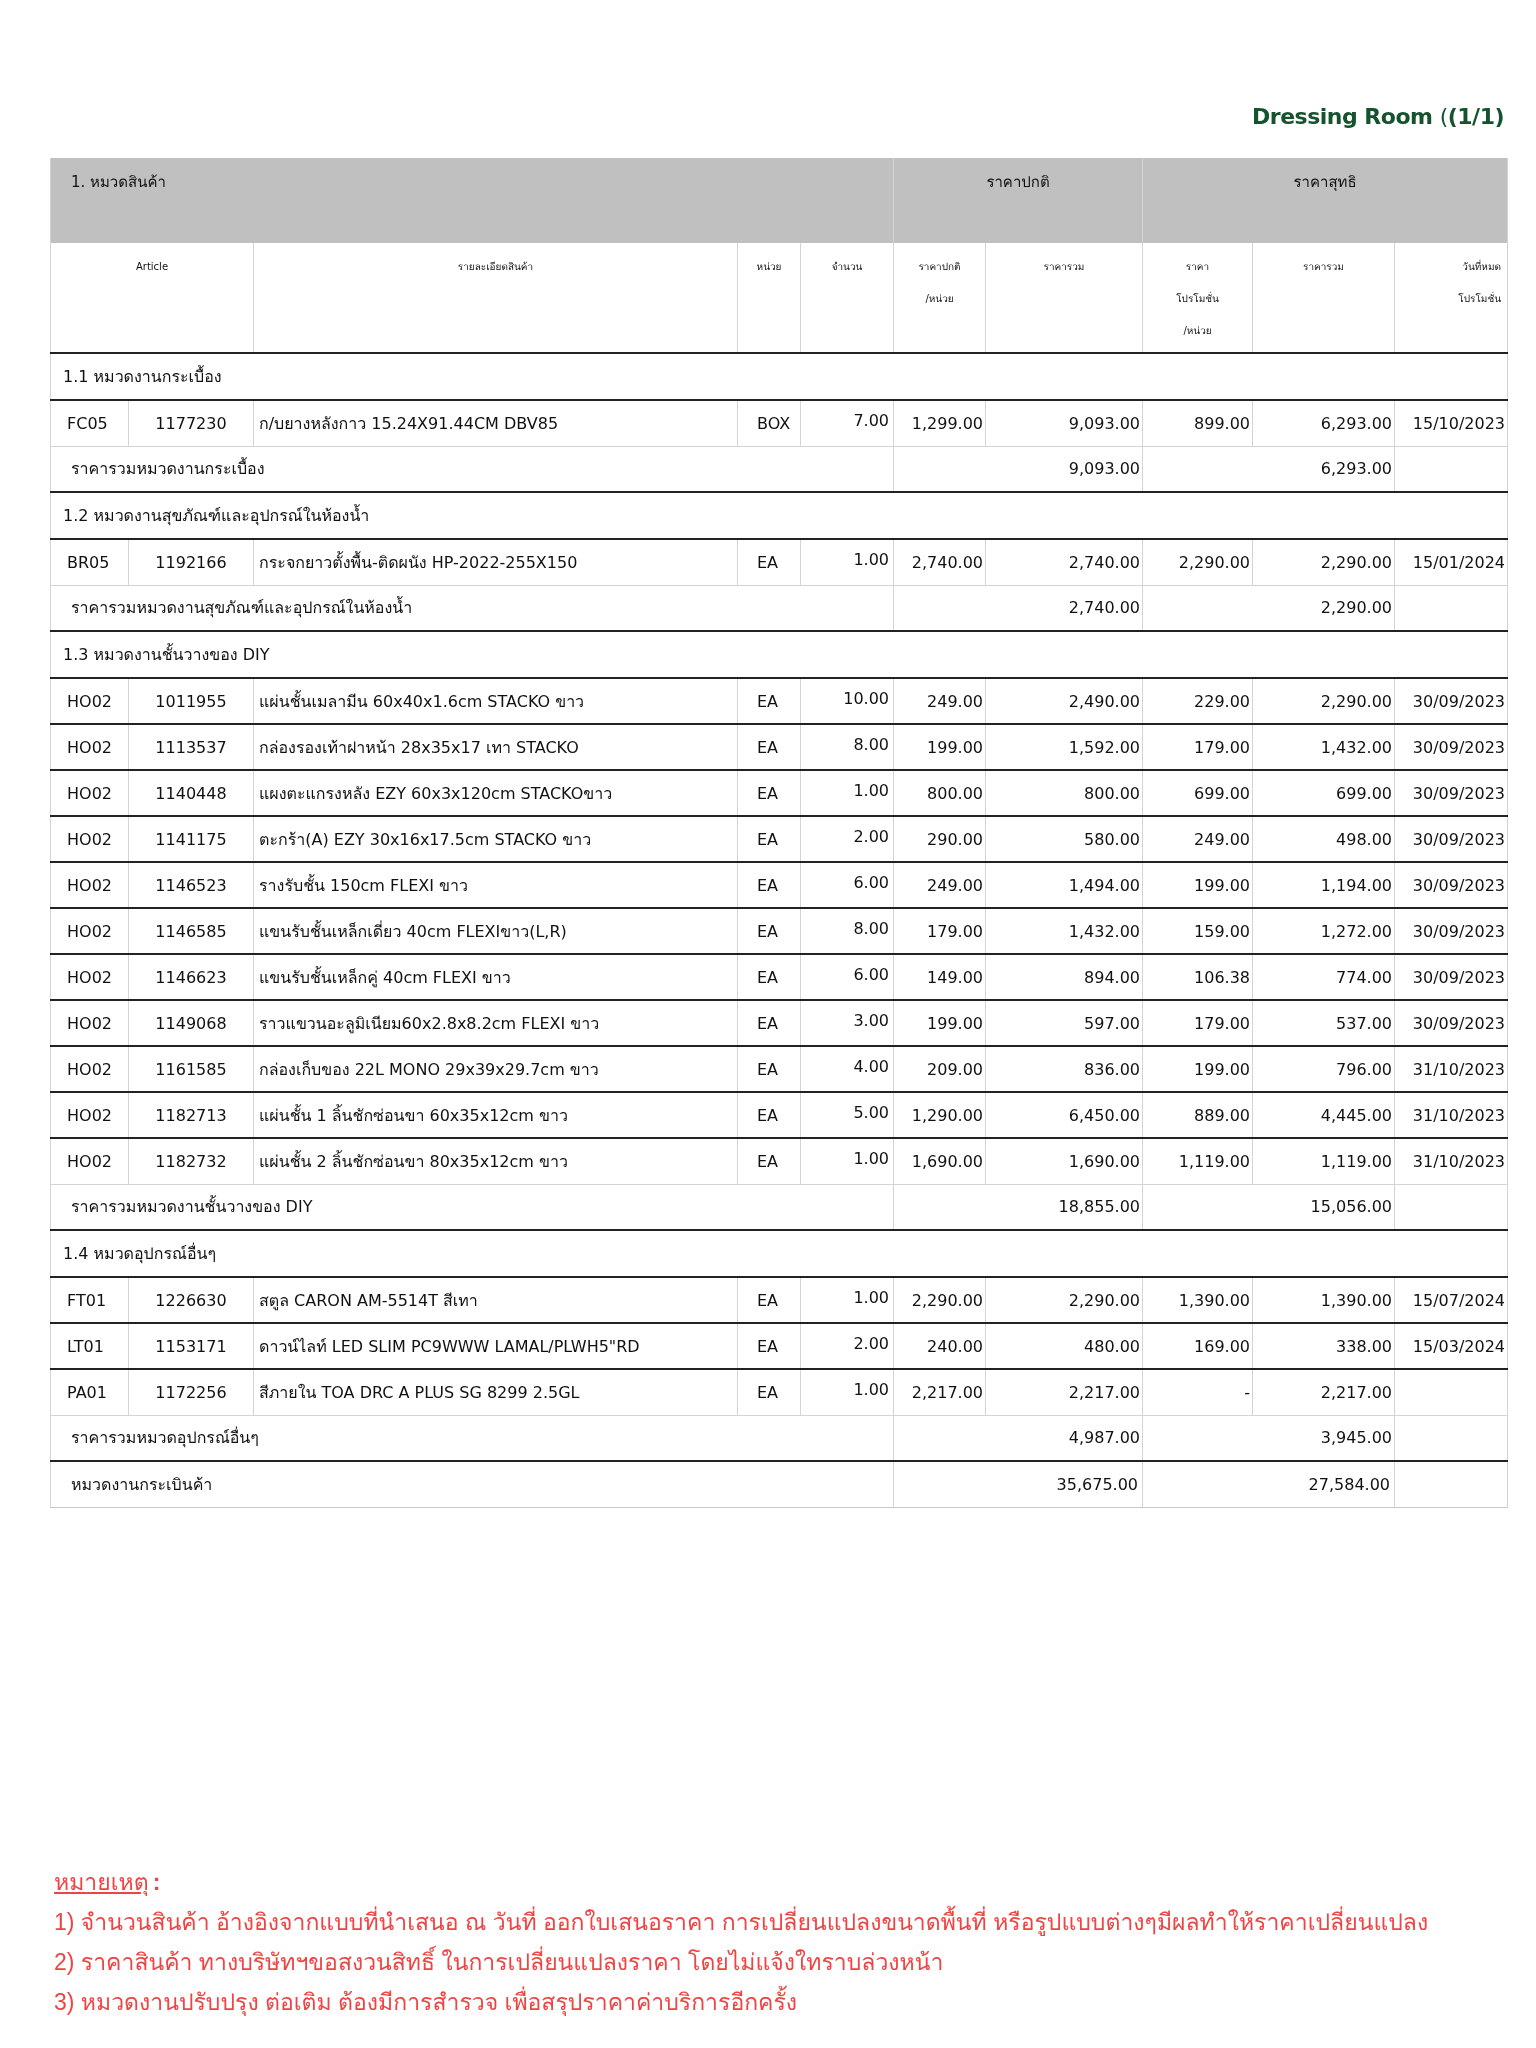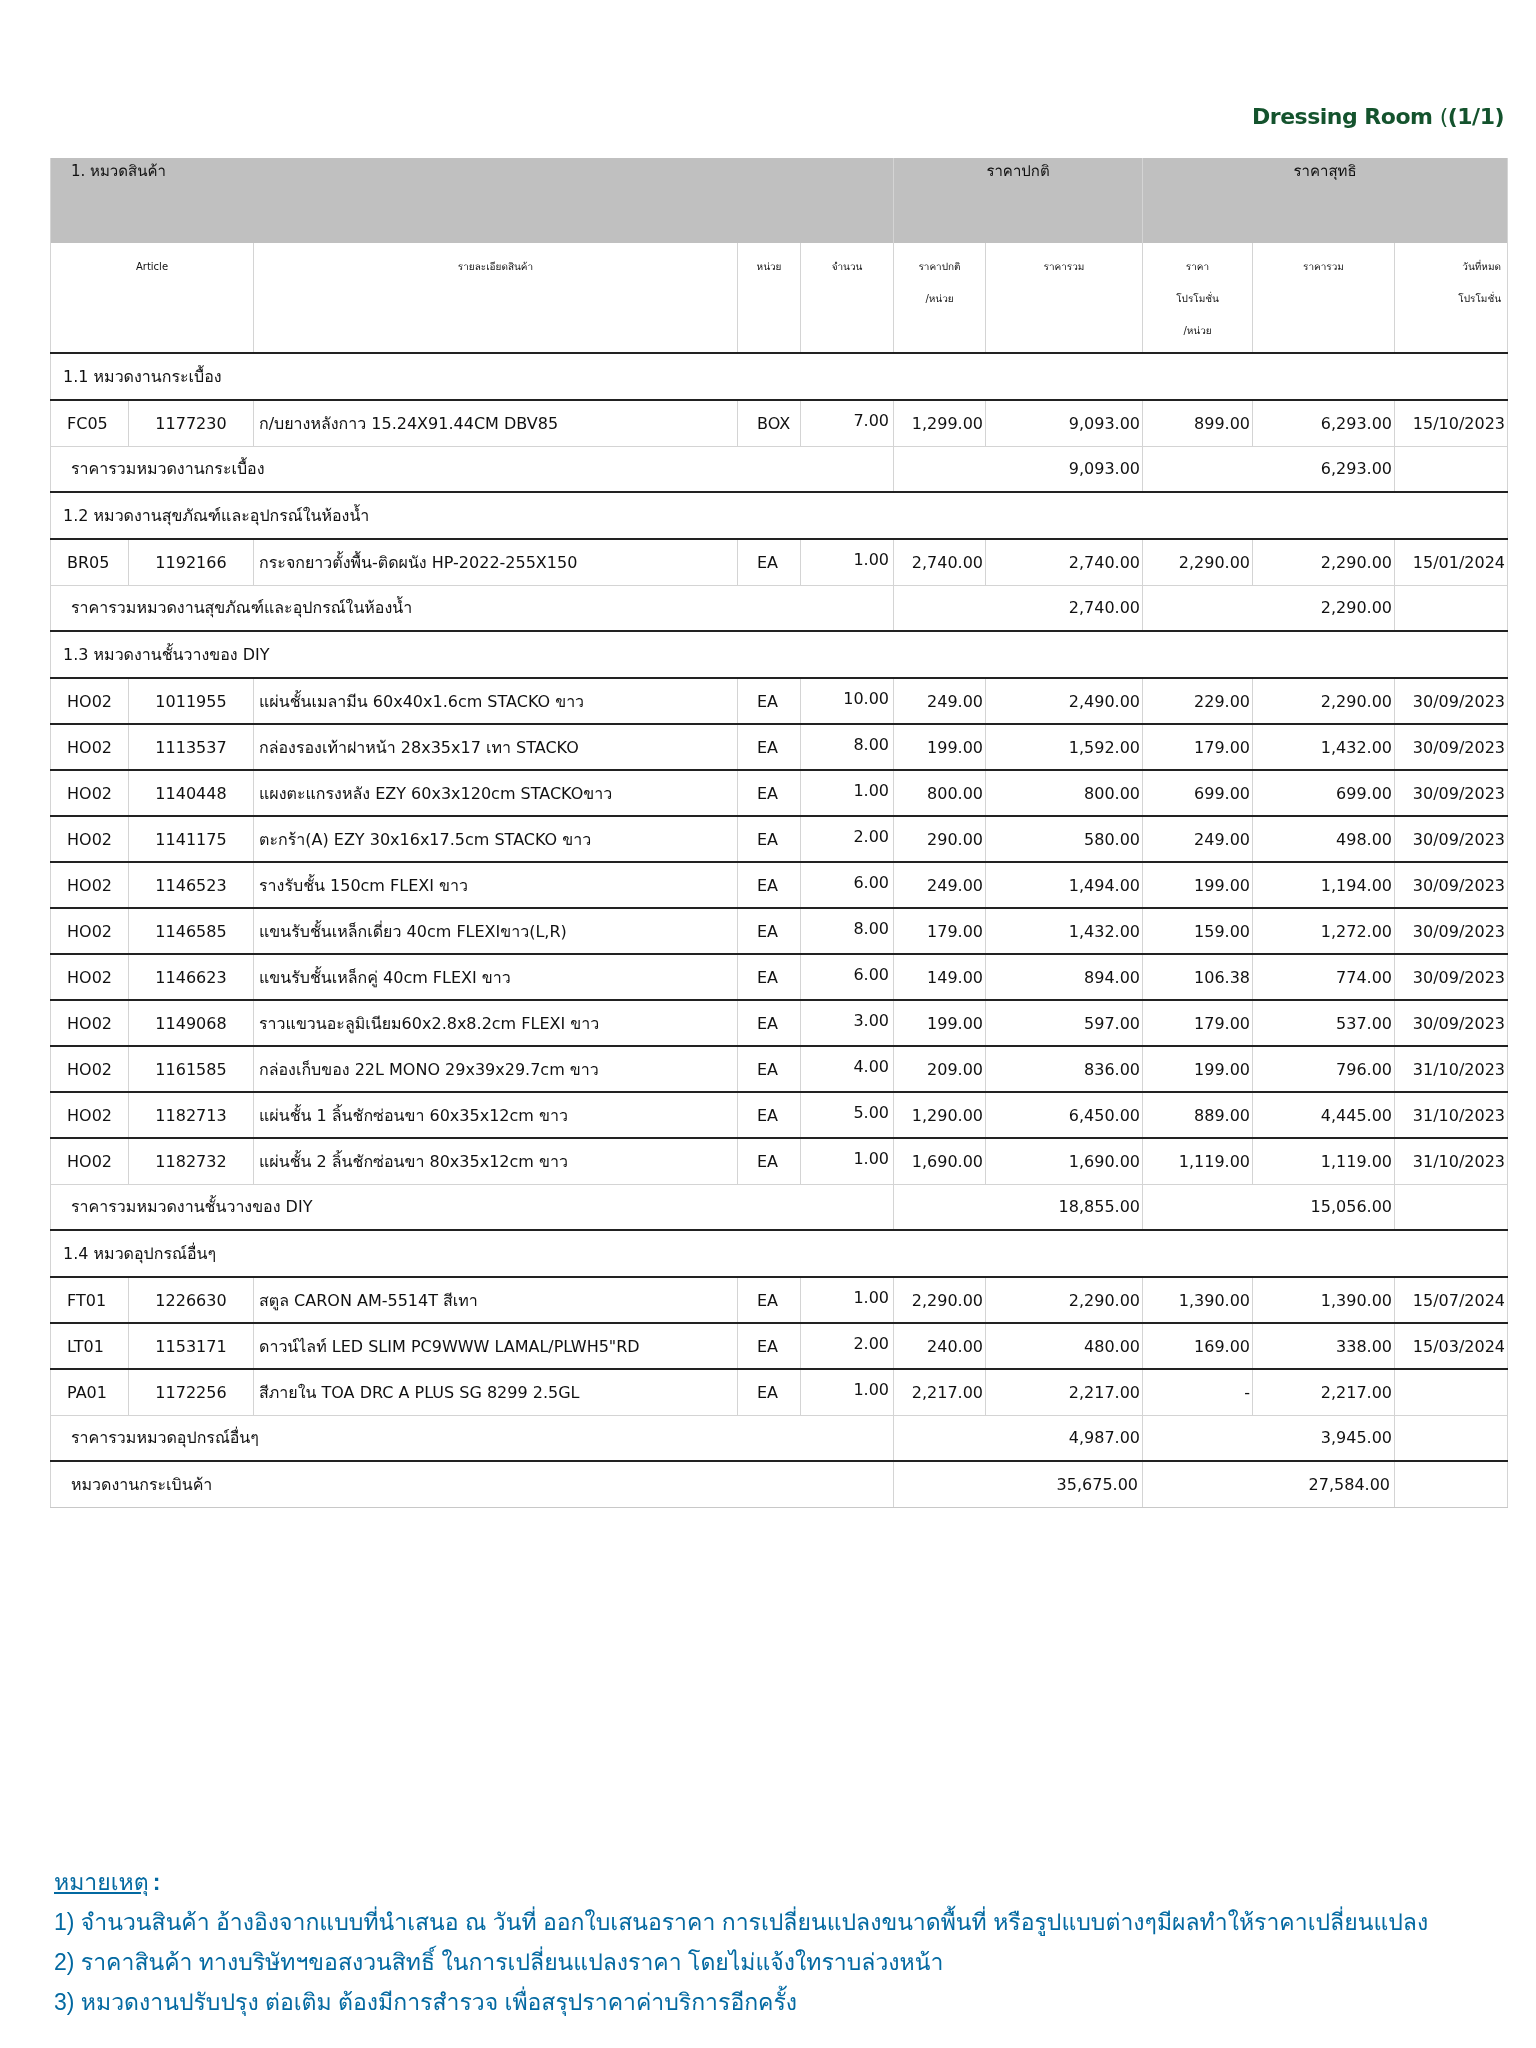--- a/index.html
+++ b/index.html
@@ -15,21 +15,21 @@
 
   table.quote {
     position: absolute; left: 50px; top: 158px; width: 1457px;
     border-collapse: collapse; table-layout: fixed;
     font-size: 16px;
   }
   table.quote td, table.quote th {
     border-left: 1px solid #d4d4d4; border-right: 1px solid #d4d4d4;
     font-weight: normal; padding: 0 6px; white-space: nowrap; overflow: hidden;
   }
-  tr.grey th { background: #c0c0c0; height: 85px; vertical-align: top; padding-top: 1px; font-size: 15px; }
+  tr.grey th { background: #c0c0c0; height: 85px; vertical-align: top; padding-top: 12px; font-size: 15px; }
   tr.grey th.left { text-align: left; padding-left: 20px; }
   tr.grey th.center { text-align: center; }
   tr.colhead th { height: 110px; vertical-align: top; text-align: center; padding-top: 8px; line-height: 32px; font-size: 10px; border-bottom: 2px solid #222; }
   tr.colhead th.right { text-align: right; }
   tr.section td { height: 47px; vertical-align: top; padding-top: 10px; text-align: left; padding-left: 12px; border-bottom: 2px solid #222; border-right: 1px solid #d4d4d4; }
   tr.item td { height: 46px; vertical-align: middle; border-bottom: 2px solid #222; }
   tr.item.last td { border-bottom: 1px solid #d4d4d4; }
   tr.item td.code { text-align: left; padding-left: 16px; }
   tr.item td.article { text-align: center; }
   tr.item td.desc { text-align: left; padding-left: 5px; }
@@ -39,21 +39,21 @@
   tr.item td.date { text-align: right; padding-right: 2px; }
   tr.subtotal td { height: 46px; vertical-align: middle; border-bottom: 2px solid #222; }
   tr.subtotal td.label { text-align: left; padding-left: 20px; }
   tr.subtotal td.num { text-align: right; padding-right: 2px; }
   tr.grand td { height: 46px; vertical-align: middle; border-bottom: 1px solid #c8c8c8; }
   tr.grand td.label { text-align: left; padding-left: 20px; }
   tr.grand td.num { text-align: right; padding-right: 4px; }
 
   .notes {
     position: absolute; left: 54px; top: 1862px;
-    font-family: "Liberation Sans", sans-serif; font-size: 23px; color: #0369a1; line-height: 40px;
+    font-family: "Liberation Sans", sans-serif; font-size: 23px; color: #ef4444; line-height: 40px;
   }
   .notes .heading { text-decoration: underline; }
   .notes .colon { font-weight: bold; margin-left: 4px; }
 </style>
 </head>
 <body>
 
 <div class="title">
   <span>Dressing Room</span>
   <span class="paren">(</span><span>(1/1)</span>

